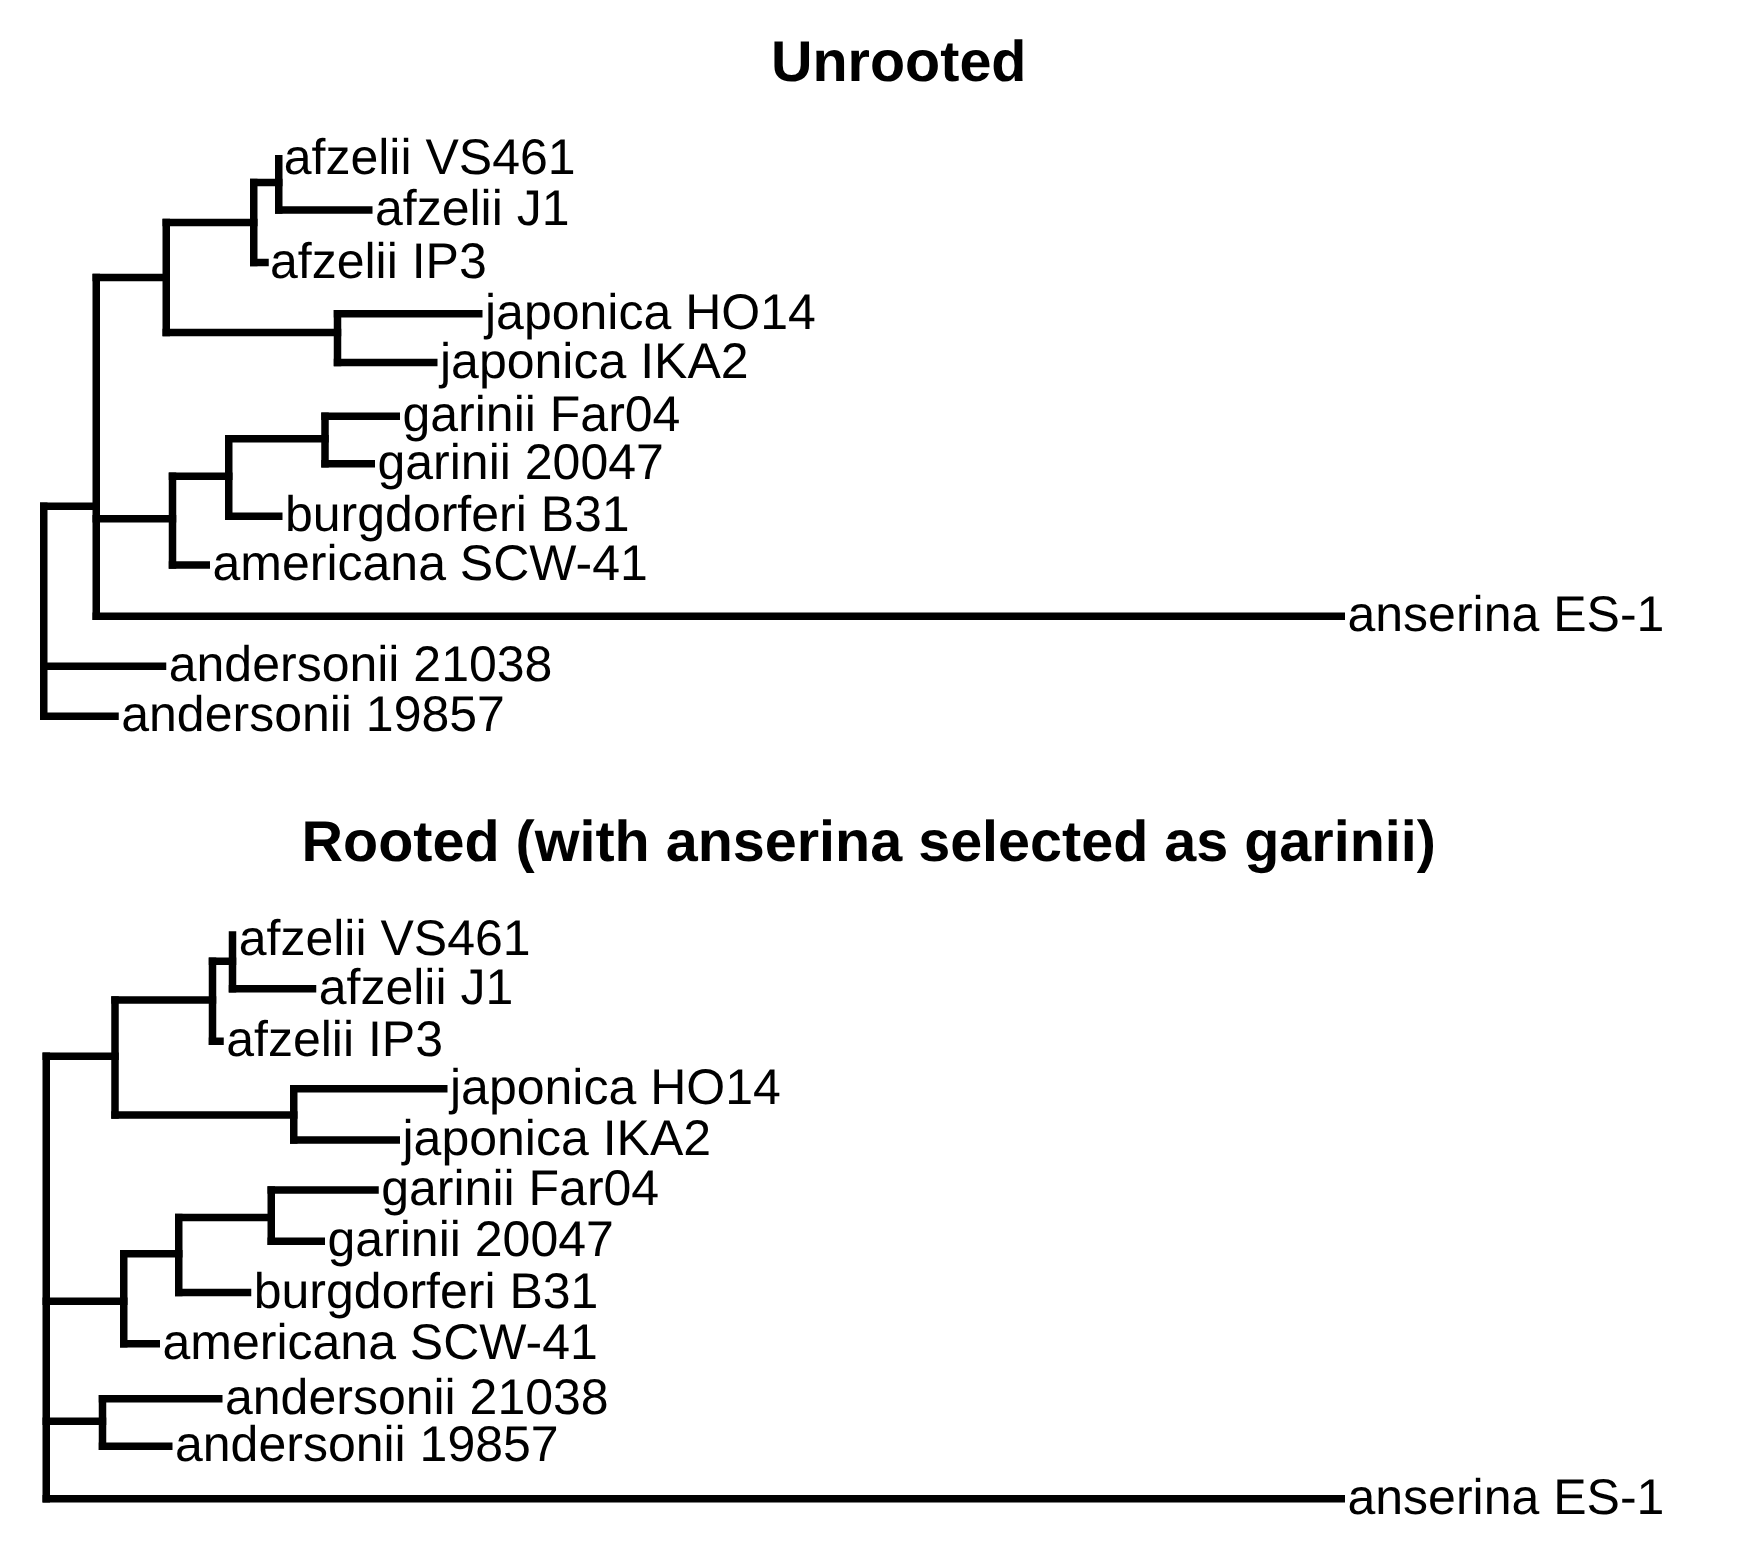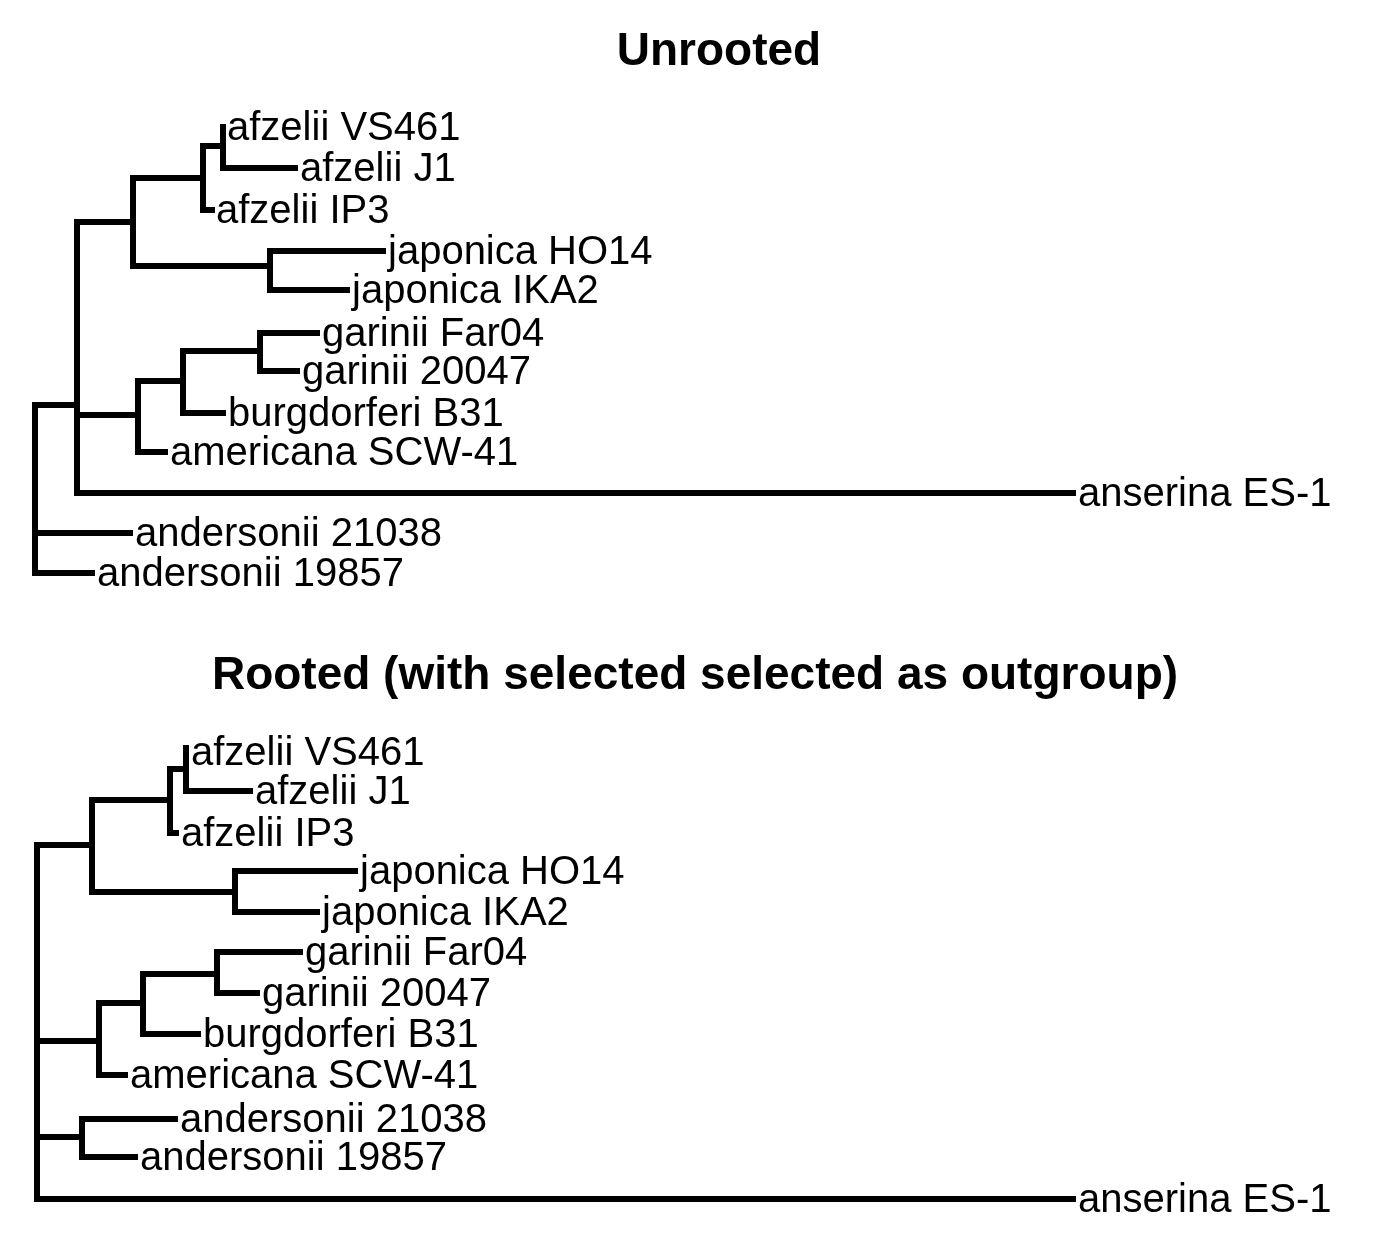--- a/index.html
+++ b/index.html
@@ -34,21 +34,21 @@
     font-family: "Liberation Sans", sans-serif;
     font-size: 40px;
     fill: #000000;
   }
 </style>
 </head>
 <body>
 
 <div class="stage">
   <div class="tree-title" id="title-unrooted">Unrooted</div>
-  <div class="tree-title" id="title-rooted">Rooted (with selected selected as outgroup)</div>
+  <div class="tree-title" id="title-rooted">Rooted (with anserina selected as garinii)</div>
   <svg id="tree-svg" width="1390" height="1247" viewBox="0 0 1390 1247">
       <g>
         <line x1="35" y1="405" x2="35" y2="573" stroke="#000000" stroke-width="6" stroke-linecap="square"></line>
         <line x1="35" y1="533" x2="130" y2="533" stroke="#000000" stroke-width="6" stroke-linecap="square"></line>
         <line x1="35" y1="573" x2="92" y2="573" stroke="#000000" stroke-width="6" stroke-linecap="square"></line>
         <line x1="35" y1="405" x2="77" y2="405" stroke="#000000" stroke-width="6" stroke-linecap="square"></line>
         <line x1="77" y1="222" x2="77" y2="493" stroke="#000000" stroke-width="6" stroke-linecap="square"></line>
         <line x1="77" y1="222" x2="133" y2="222" stroke="#000000" stroke-width="6" stroke-linecap="square"></line>
         <line x1="77" y1="415" x2="138" y2="415" stroke="#000000" stroke-width="6" stroke-linecap="square"></line>
         <line x1="77" y1="493" x2="1073" y2="493" stroke="#000000" stroke-width="6" stroke-linecap="square"></line>

